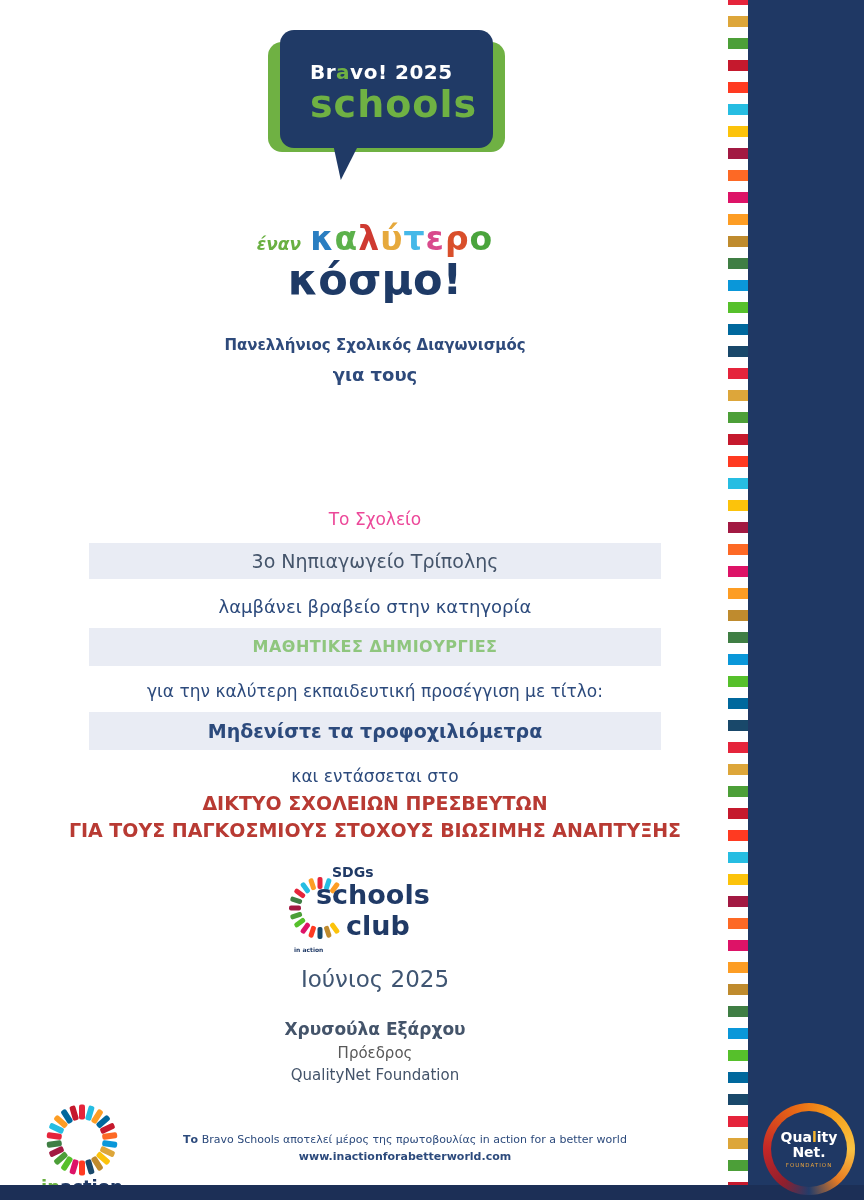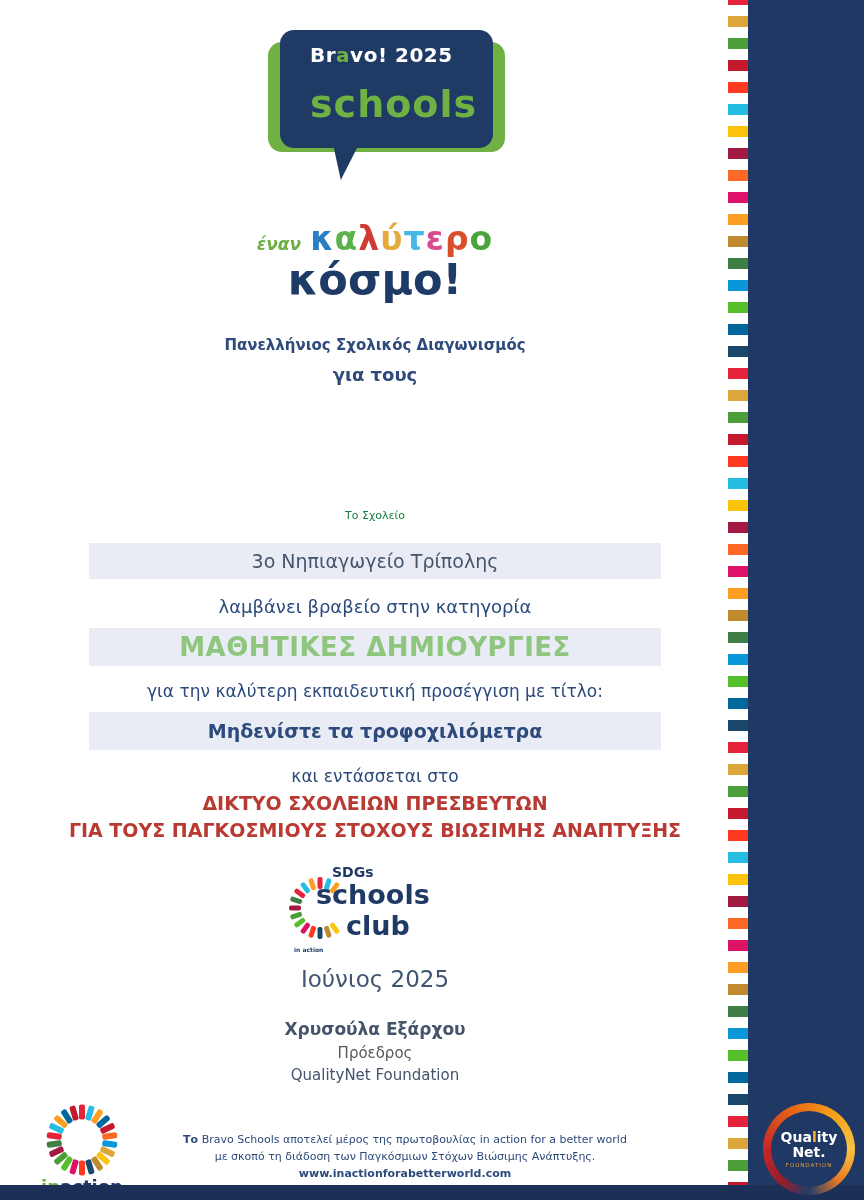--- a/index.html
+++ b/index.html
@@ -16,47 +16,47 @@
   .dash-strip { position:absolute; left:728px; top:-6px; width:20px; }
   .dash { height:11px; margin-bottom:11px; width:20px; }
   .bottom-bar { position:absolute; left:0; bottom:0; width:864px; height:15px; background:#1c2f56; z-index:6; }
 
   
   .bubble { position:absolute; left:268px; top:28px; width:237px; height:155px; }
   .bubble-green { position:absolute; left:0; top:14px; width:237px; height:110px; background:#6fb143; border-radius:14px; }
   .bubble-navy  { position:absolute; left:12px; top:2px; width:213px; height:118px; background:#203a66; border-radius:14px; }
   .bubble-tail  { position:absolute; left:65px; top:116px; width:26px; height:36px; background:#203a66;
                   clip-path:polygon(0 0,100% 0,30% 100%); }
-  .bubble-line1 { position:absolute; left:30px; top:13px; font-size:20px; font-weight:bold; color:#ffffff; letter-spacing:0.5px; }
+  .bubble-line1 { position:absolute; left:30px; top:30px; font-size:20px; font-weight:bold; color:#ffffff; letter-spacing:0.5px; }
   .bubble-schools { position:absolute; left:30px; top:52px; font-size:38px; font-weight:bold; letter-spacing:1px; }
   .lg-green { color:#6fb143; }
 
   
   .content { position:absolute; left:10px; top:0; width:730px; height:1200px; text-align:center; }
   .content > div { position:absolute; left:0; width:100%; }
 
   .green-txt { color:#6ab042; }
   .tag1 { top:197px; font-size:19px; font-weight:bold; }
   .tag2 { top:219px; display:flex; justify-content:center; align-items:baseline; gap:9px; }
   .enan { font-size:17px; font-weight:bold; font-style:italic; }
   .kalytero { font-size:33px; font-weight:bold; letter-spacing:1px; }
   .kosmo { top:254px; font-size:43px; font-weight:bold; color:#1e3a66; }
 
   .intro1 { top:336px; font-size:15px; font-weight:bold; color:#2e4a7b; }
   .intro2 { top:364px; font-size:18px; font-weight:bold; color:#2e4a7b; }
   .intro3 { top:390px; font-size:18px; font-weight:bold; color:#2e4a7b; }
 
   .vraveio { top:428px; font-size:52px; font-weight:bold; color:#1f3864; letter-spacing:1px; }
-  .school-label { top:509px; font-size:11px; color:#15803d; }
+  .school-label { top:509px; font-size:17px; color:#ec4899; }
 
   .bar { position:absolute; left:79px !important; width:572px !important; background:#e9ecf4; }
   .bar1 { top:543px; height:36px; line-height:36px; font-size:19px; color:#44546a; }
   .cat-label { top:596px; font-size:18px; }
   .bar2 { top:628px; height:38px; line-height:38px; }
-  .cat-green { font-size:26px; font-weight:bold; color:#8fc67e; letter-spacing:0.5px; }
+  .cat-green { font-size:16px; font-weight:bold; color:#8fc67e; letter-spacing:0.5px; }
   .proj-label { top:681px; font-size:17px; }
   .bar3 { top:712px; height:38px; line-height:38px; }
   .proj-title { font-size:19px; font-weight:bold; color:#2c4a7c; }
   .net-intro { top:766px; font-size:17px; }
   .red1 { top:792px; } .red2 { top:819px; }
   .net { font-size:19px; font-weight:bold; color:#b83a33; }
 
   .date { top:966px; font-size:23px; color:#3f5572; }
   .sig-name { top:1019px; font-size:17px; font-weight:bold; color:#44546a; }
   .sig-role { top:1044px; font-size:15px; color:#595959; }
@@ -241,21 +241,20 @@
         <span class="spoke" style="width: 6px; height: 15px; background: rgb(38, 189, 226); transform: translate(-50%, -50%) rotate(294.545deg) translateY(-28px);"></span>
         <span class="spoke" style="width: 6px; height: 15px; background: rgb(253, 157, 36); transform: translate(-50%, -50%) rotate(310.909deg) translateY(-28px);"></span>
         <span class="spoke" style="width: 6px; height: 15px; background: rgb(0, 104, 157); transform: translate(-50%, -50%) rotate(327.273deg) translateY(-28px);"></span>
         <span class="spoke" style="width: 6px; height: 15px; background: rgb(197, 25, 45); transform: translate(-50%, -50%) rotate(343.636deg) translateY(-28px);"></span>
       </div>
     <div class="ia-text"><span class="ia-in green-txt">in</span><span class="ia-action">action</span></div>
   </div>
 
   <div class="footer-text">
     <div class="f1"><b>Το</b><span> Bravo Schools αποτελεί μέρος της πρωτοβουλίας in action for a better world</span></div>
-    <div class="f2">με σκοπό τη διάδοση των Παγκόσμιων Στόχων Βιώσιμης Ανάπτυξης.</div>
     <div class="f3">www.inactionforabetterworld.com</div>
   </div>
 
   <div class="qnet">
     <div class="qnet-ring"></div>
     <div class="qnet-inner">
       <div class="qnet-l1"><span>Qua</span><span class="qnet-yellow">l</span><span>ity</span></div>
       <div class="qnet-l2">Net.</div>
       <div class="qnet-l3">FOUNDATION</div>
     </div>

